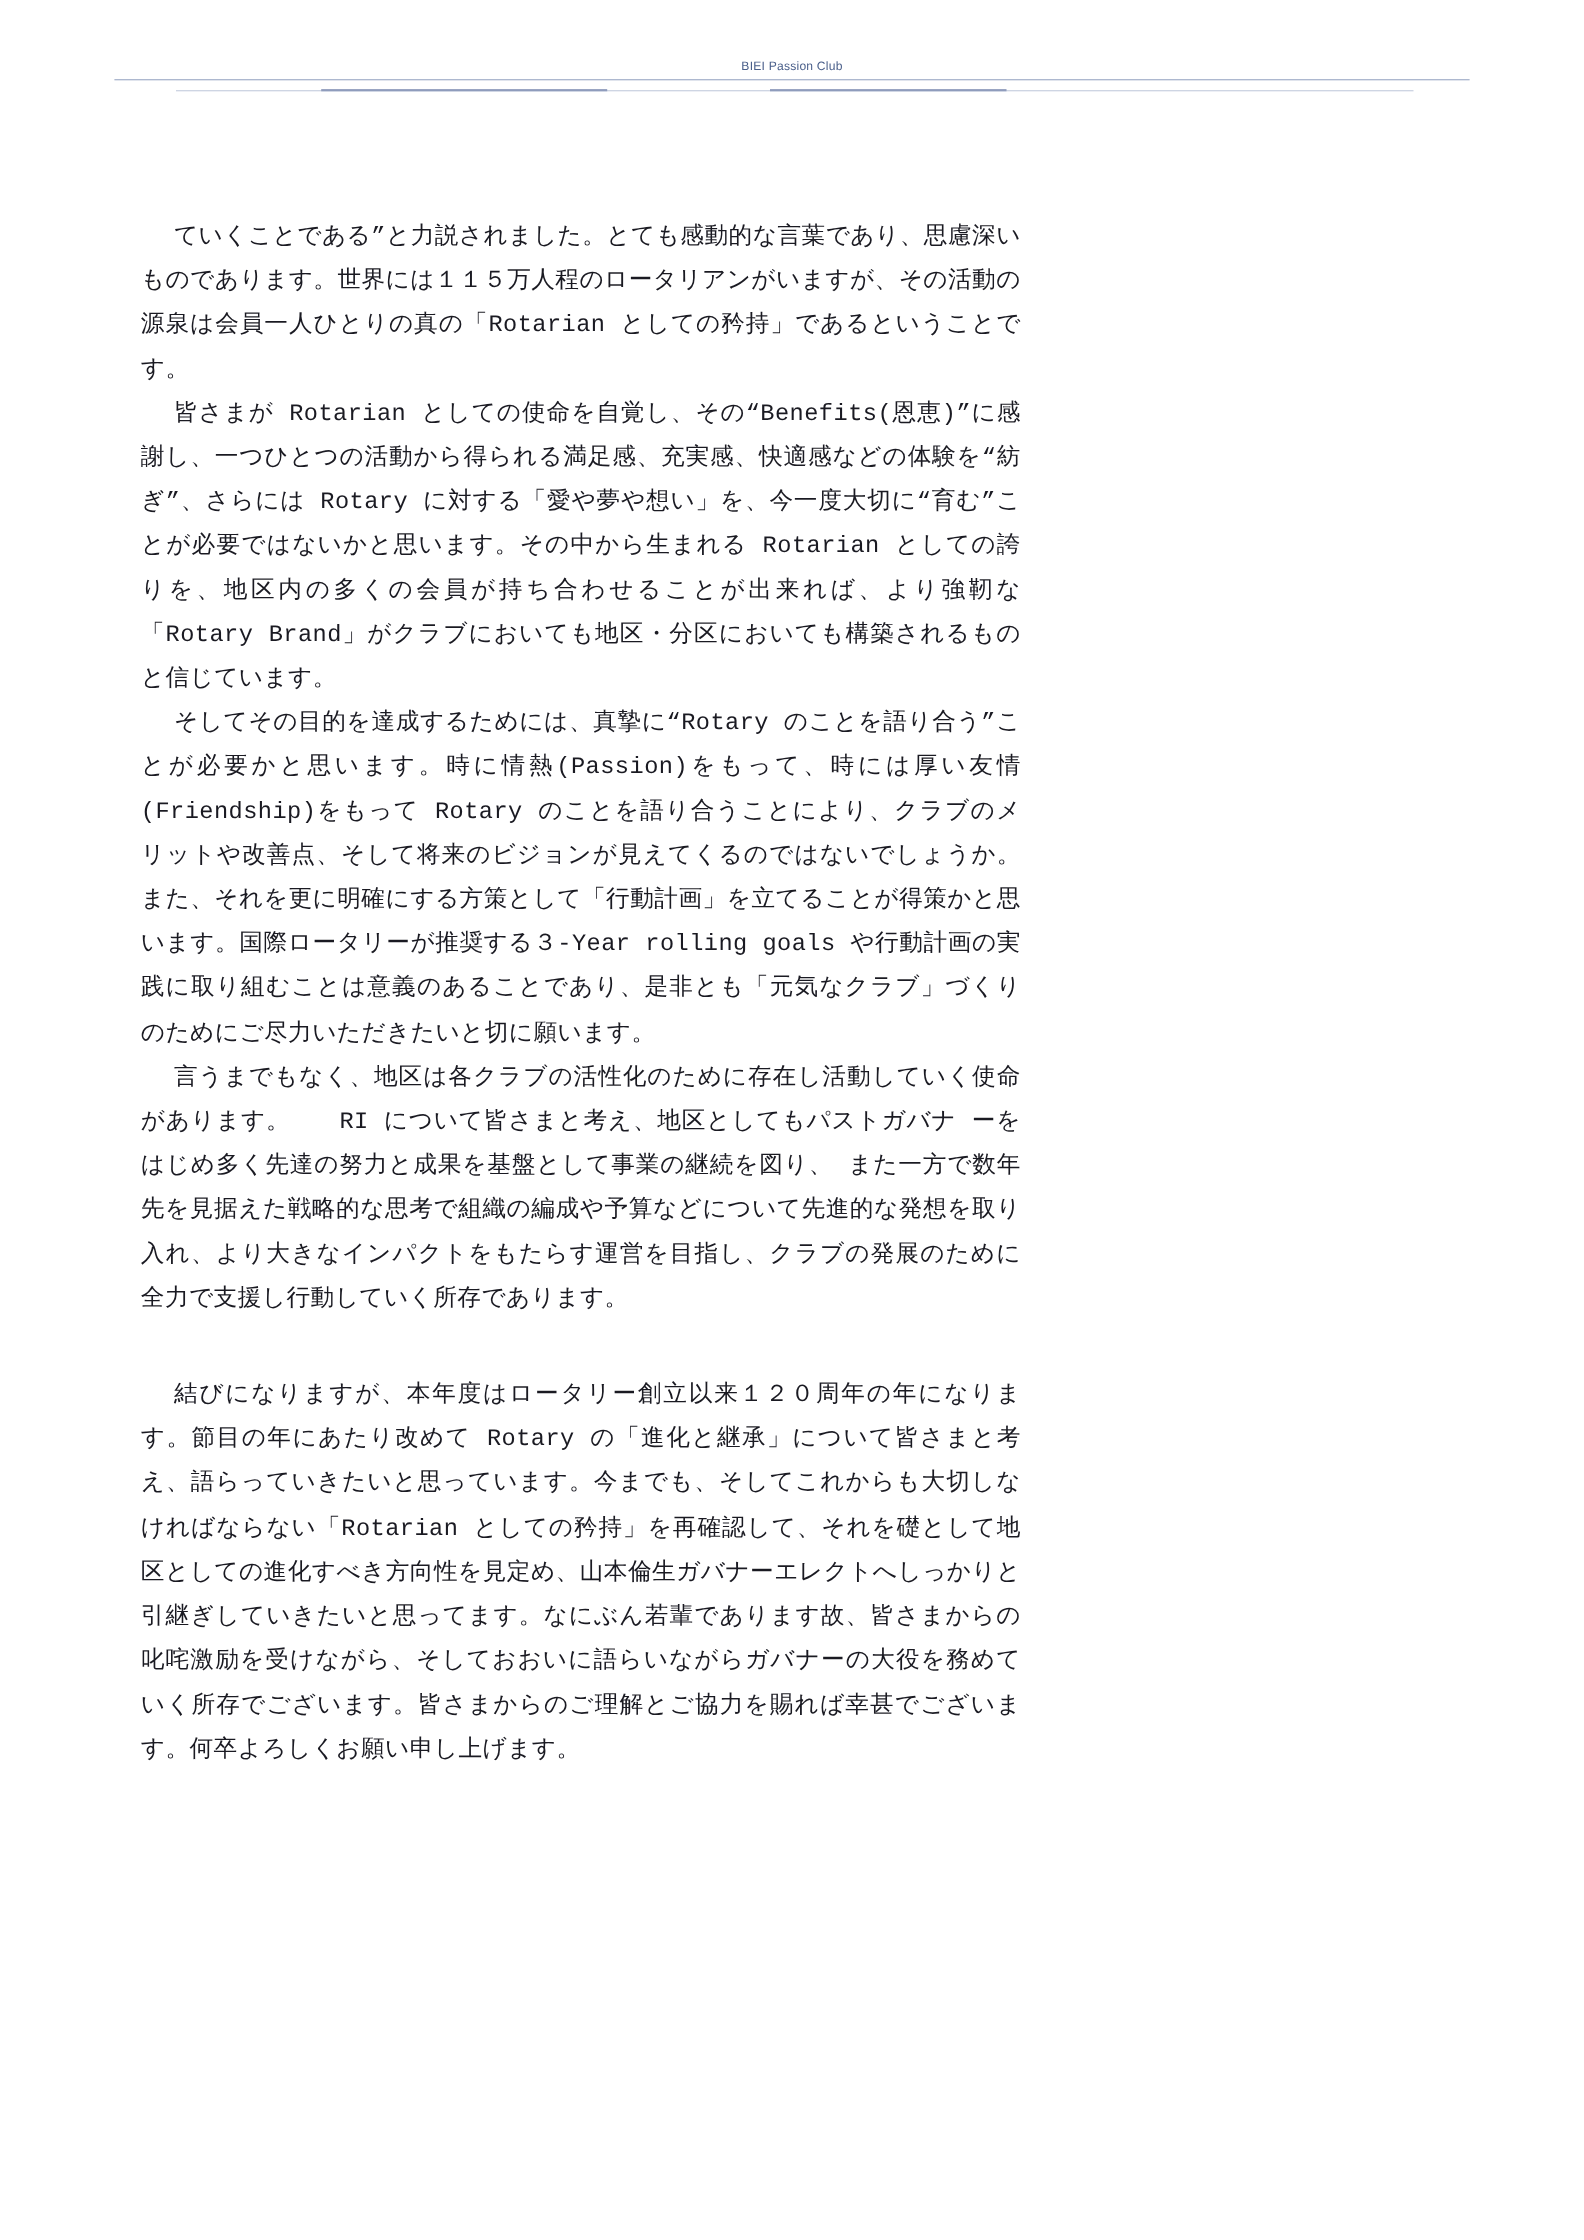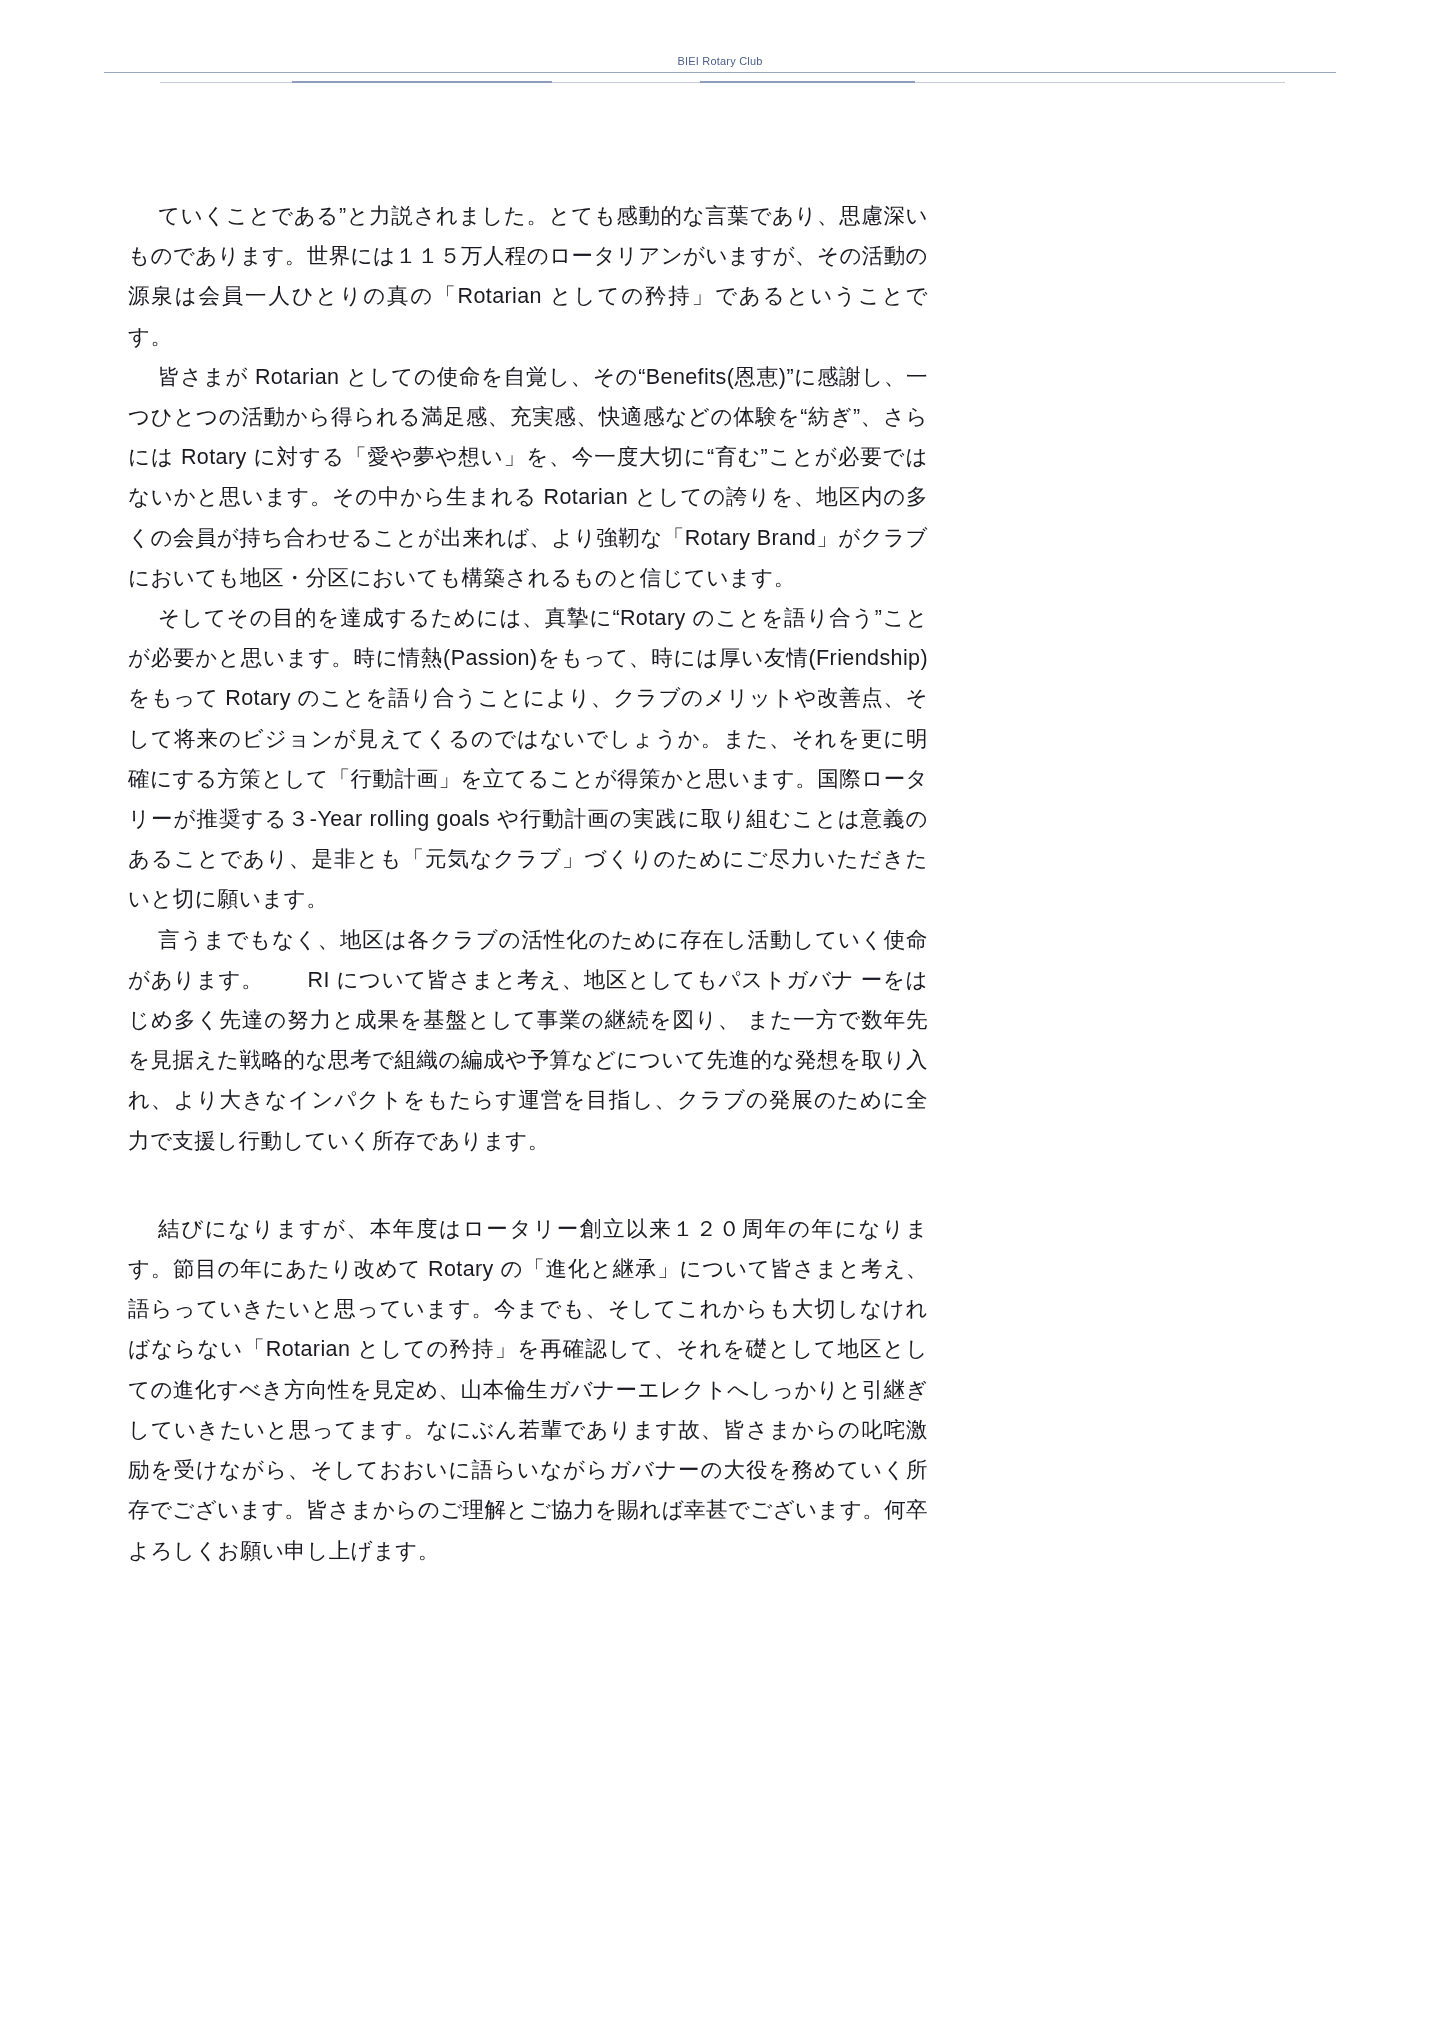--- a/index.html
+++ b/index.html
@@ -65,38 +65,38 @@
   .body-text {
     position: absolute;
     top: 196px;
     left: 128px;
     width: 800px;
     font-size: 21.5px;
     line-height: 40.2px;
     color: #1a1a22;
     text-align: justify;
     letter-spacing: 0.4px;
-    font-family: Liberation Sans, sans-serif;
+    font-family: Liberation Mono, monospace;
   }
   .body-text p {
     margin: 0;
   }
   .body-text p.indent {
     text-indent: 1.4em;
   }
   .body-text p.gap {
     margin-top: 48px;
   }
 </style>
 </head>
 <body>
 
 <div class="page">
 
-  <div class="header-title">BIEI Rotary Club</div>
+  <div class="header-title">BIEI Passion Club</div>
 
   <div class="rule-top"></div>
   <div class="rule-second"></div>
   <div class="rule-segment-a"></div>
   <div class="rule-segment-b"></div>
 
   <div class="body-text">
     <p class="indent">ていくことである”と力説されました。とても感動的な言葉であり、思慮深いものであります。世界には１１５万人程のロータリアンがいますが、その活動の源泉は会員一人ひとりの真の「Rotarian としての矜持」であるということです。</p>
     <p class="indent">皆さまが Rotarian としての使命を自覚し、その“Benefits(恩恵)”に感謝し、一つひとつの活動から得られる満足感、充実感、快適感などの体験を“紡ぎ”、さらには Rotary に対する「愛や夢や想い」を、今一度大切に“育む”ことが必要ではないかと思います。その中から生まれる Rotarian としての誇りを、地区内の多くの会員が持ち合わせることが出来れば、より強靭な「Rotary Brand」がクラブにおいても地区・分区においても構築されるものと信じています。</p>
     <p class="indent">そしてその目的を達成するためには、真摯に“Rotary のことを語り合う”ことが必要かと思います。時に情熱(Passion)をもって、時には厚い友情(Friendship)をもって Rotary のことを語り合うことにより、クラブのメリットや改善点、そして将来のビジョンが見えてくるのではないでしょうか。また、それを更に明確にする方策として「行動計画」を立てることが得策かと思います。国際ロータリーが推奨する３-Year rolling goals や行動計画の実践に取り組むことは意義のあることであり、是非とも「元気なクラブ」づくりのためにご尽力いただきたいと切に願います。</p>

